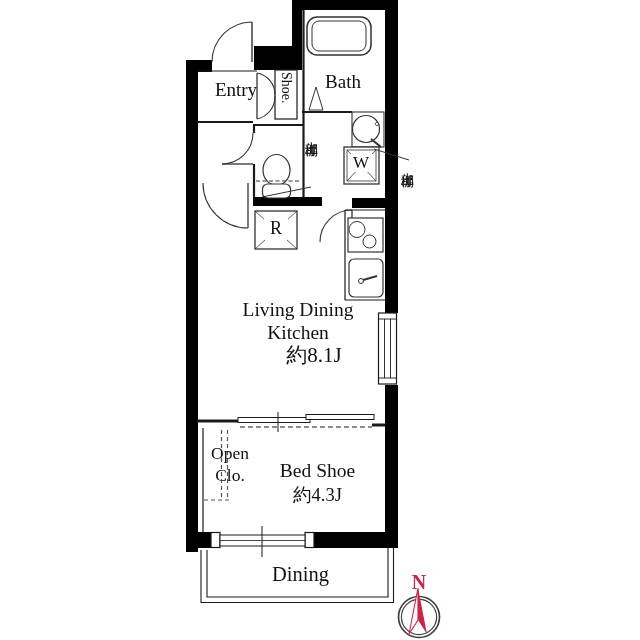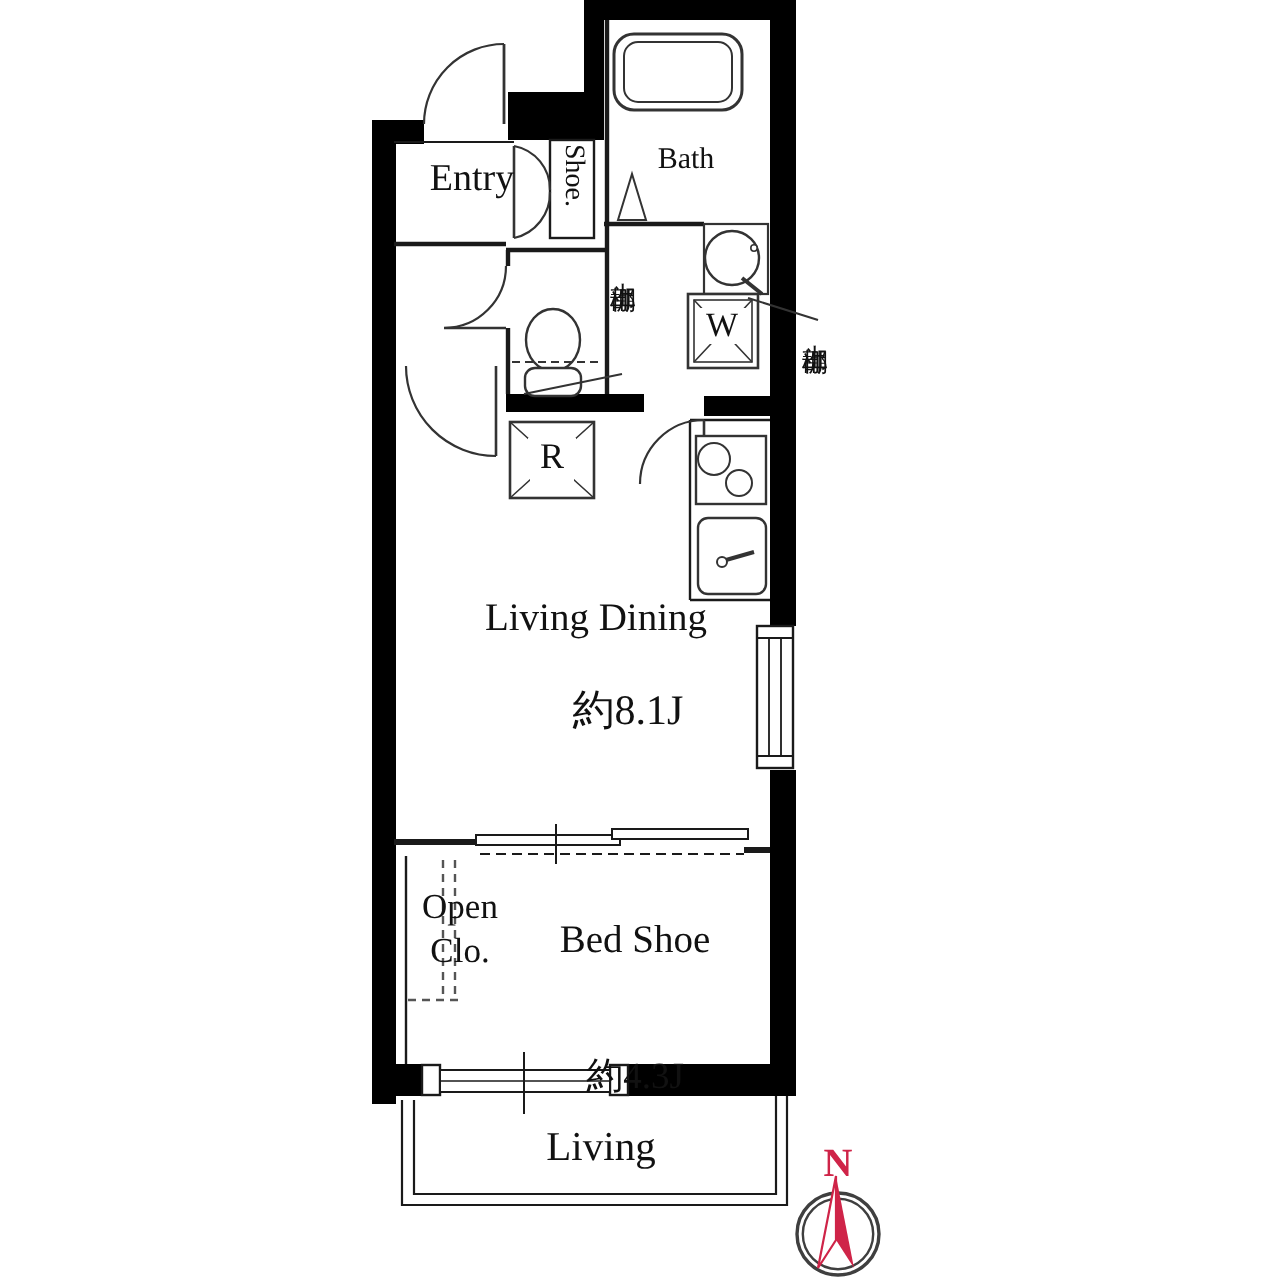--- a/index.html
+++ b/index.html
@@ -12,33 +12,33 @@
     position:relative;width:632px;height:640px;background:#ffffff;overflow:hidden;
     font-family:"Liberation Serif","DejaVu Serif",serif;color:#111;
   }
   .stage svg{position:absolute;left:0;top:0;}
   .lbl{position:absolute;text-align:center;white-space:nowrap;line-height:1.08;color:#111;}
   .vtext{
     writing-mode:vertical-rl;text-orientation:mixed;
     position:absolute;white-space:nowrap;color:#111;letter-spacing:1px;
   }
   .lbl-entry{left:201px;top:80px;width:70px;font-size:19px;}
-  .lbl-bath{left:311px;top:72px;width:64px;font-size:15px;}
+  .lbl-bath{left:311px;top:72px;width:64px;font-size:19px;}
   .lbl-shoe{left:278px;top:72px;font-size:14px;letter-spacing:0;}
   .lbl-shelf1{left:302px;top:131px;font-size:13px;}
   .lbl-shelf2{left:398px;top:162px;font-size:13px;}
   .lbl-washer{left:349px;top:154px;width:24px;font-size:17px;background:#fff;}
   .lbl-fridge{left:264px;top:219px;width:24px;font-size:18px;background:#fff;}
   .lbl-ldk1{left:206px;top:299px;width:184px;font-size:19.5px;}
   .lbl-ldk2{left:206px;top:322px;width:184px;font-size:19.5px;}
   .lbl-ldk-area{left:222px;top:344px;width:184px;font-size:21px;}
   .lbl-open1{left:199px;top:444px;width:62px;font-size:17.5px;}
   .lbl-open2{left:199px;top:466px;width:62px;font-size:17.5px;}
   .lbl-bed{left:245px;top:460px;width:145px;font-size:19.5px;}
-  .lbl-bed-area{left:245px;top:486px;width:145px;font-size:18.5px;margin-top:44px;}
+  .lbl-bed-area{left:245px;top:486px;width:145px;font-size:18.5px;}
   .lbl-balcony{left:228px;top:563px;width:145px;font-size:20.5px;}
   .lbl-north{left:405px;top:572px;width:28px;font-size:20px;font-weight:bold;color:var(--accent_red);}
 </style>
 </head>
 <body>
 
 <div class="stage">
 
   <svg width="640" height="640" viewBox="0 0 640 640">
 
@@ -187,24 +187,25 @@
   <div class="lbl lbl-bath">Bath</div>
   <div class="vtext lbl-shoe">Shoe.</div>
 
   <div class="vtext lbl-shelf1">上部棚</div>
   <div class="vtext lbl-shelf2">上部棚</div>
 
   <div class="lbl lbl-washer">W</div>
   <div class="lbl lbl-fridge">R</div>
 
   <div class="lbl lbl-ldk1">Living Dining</div>
+  <div class="lbl lbl-ldk2">Kitchen</div>
   <div class="lbl lbl-ldk-area">約8.1J</div>
 
   <div class="lbl lbl-open1">Open</div>
   <div class="lbl lbl-open2">Clo.</div>
 
   <div class="lbl lbl-bed">Bed Shoe</div>
   <div class="lbl lbl-bed-area">約4.3J</div>
 
-  <div class="lbl lbl-balcony">Living</div>
+  <div class="lbl lbl-balcony">Dining</div>
 
   <div class="lbl lbl-north">N</div>
 </div>
 
 </body></html>

